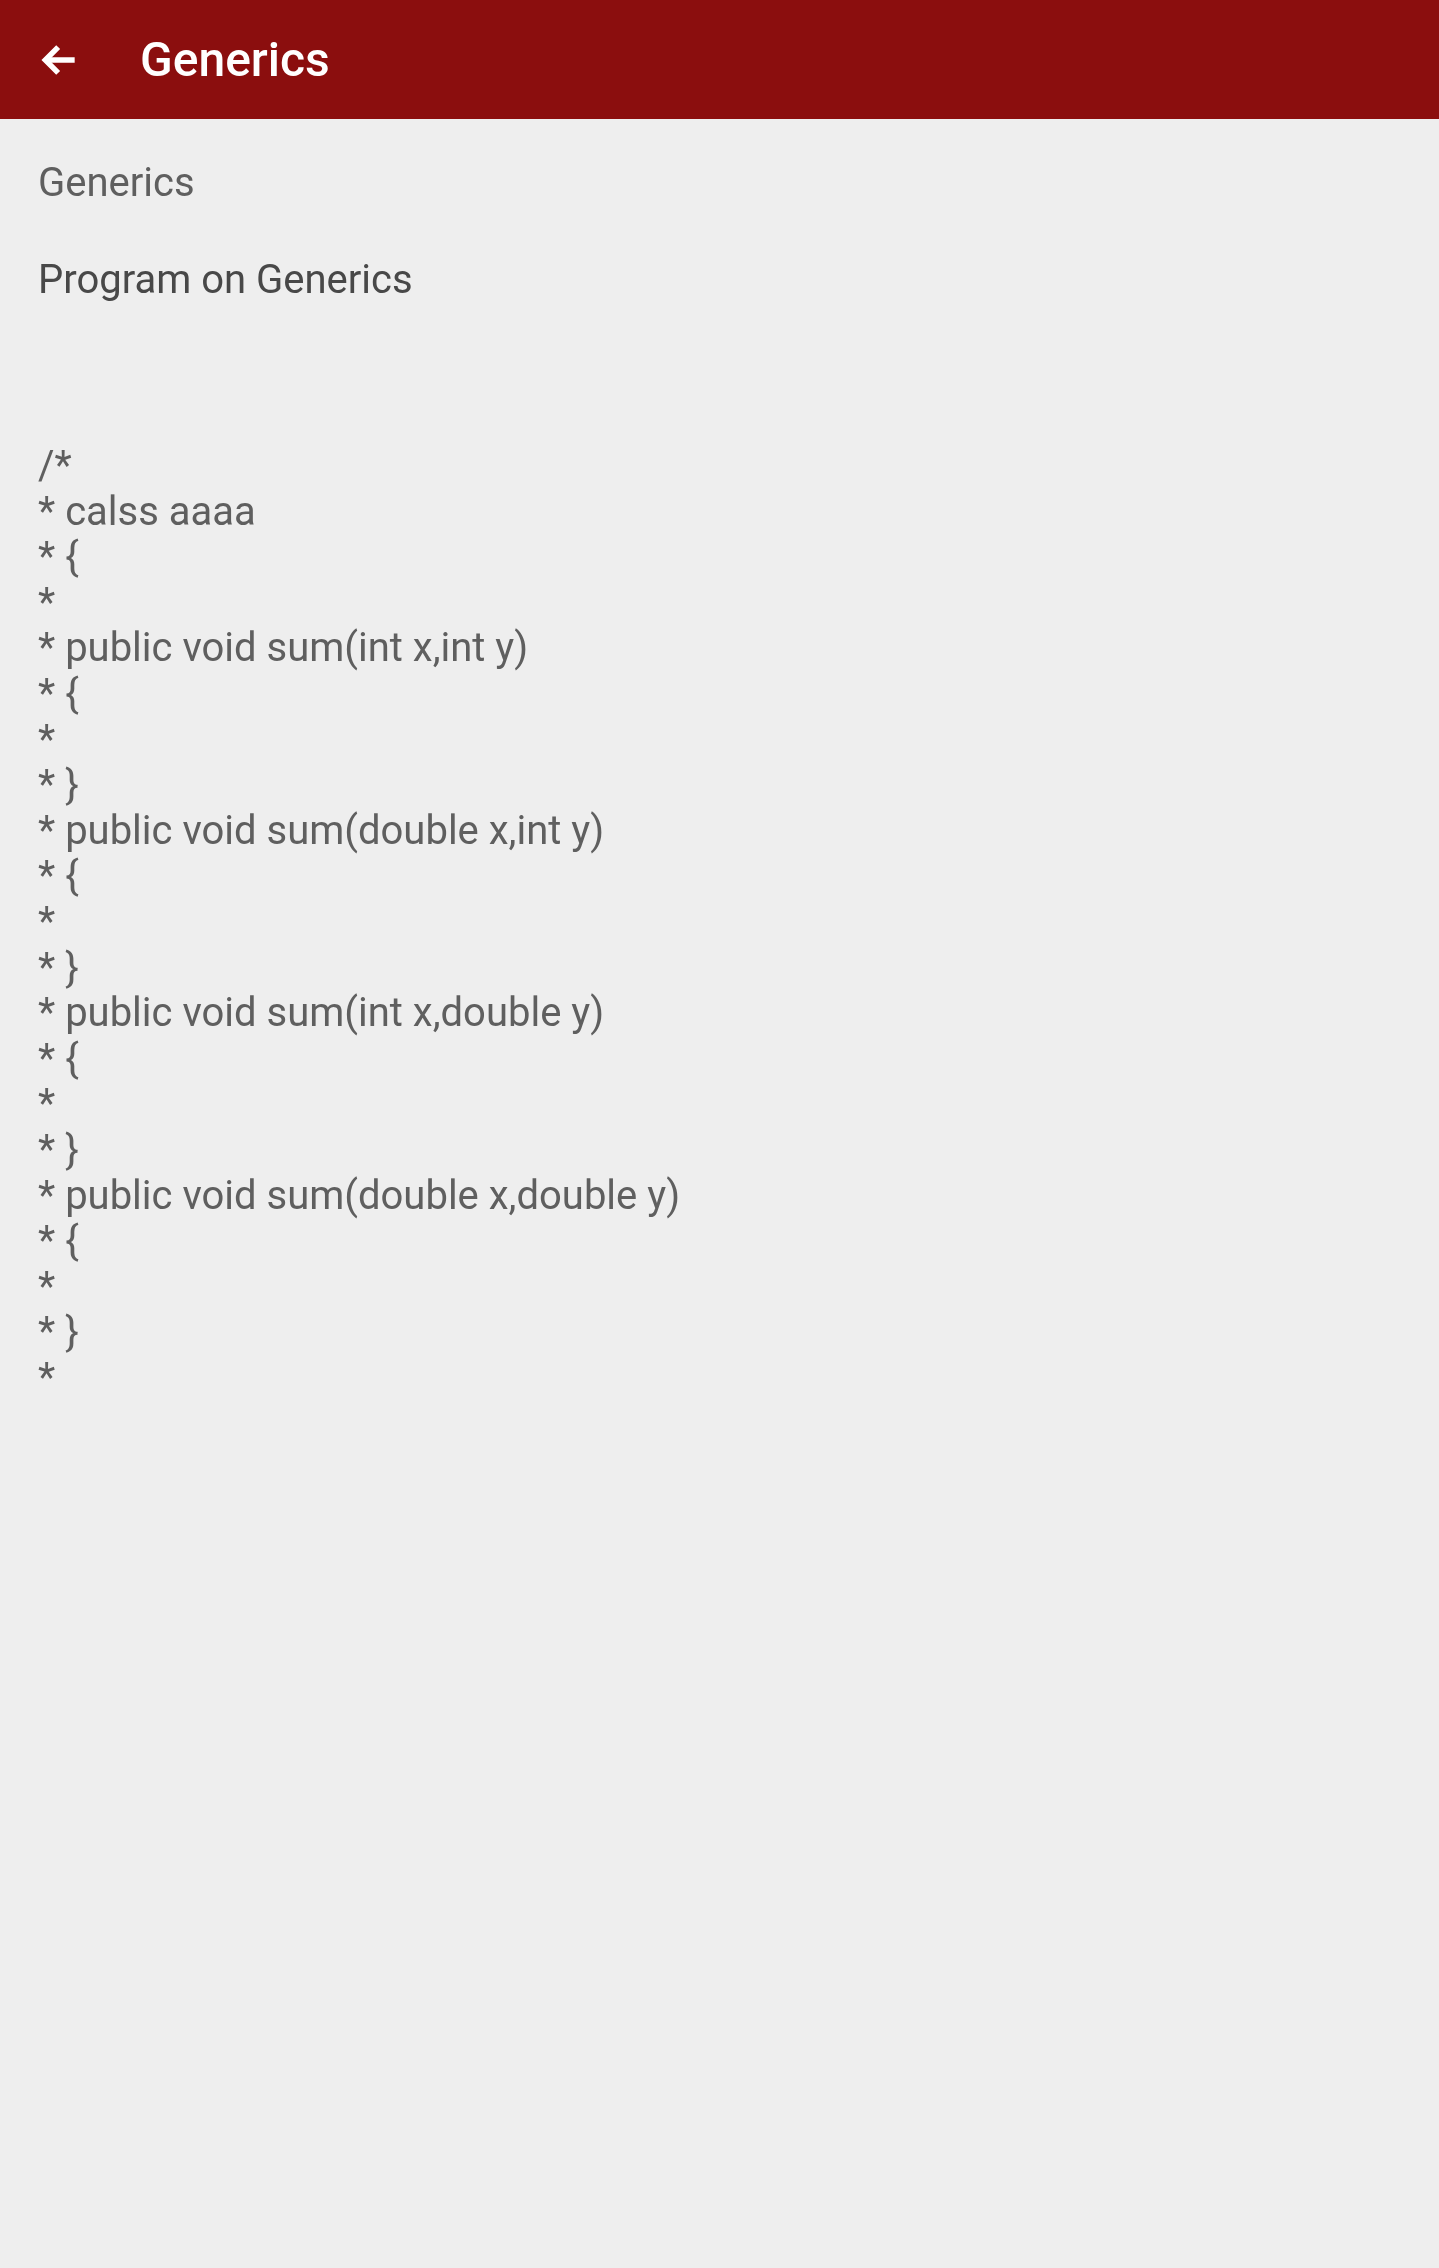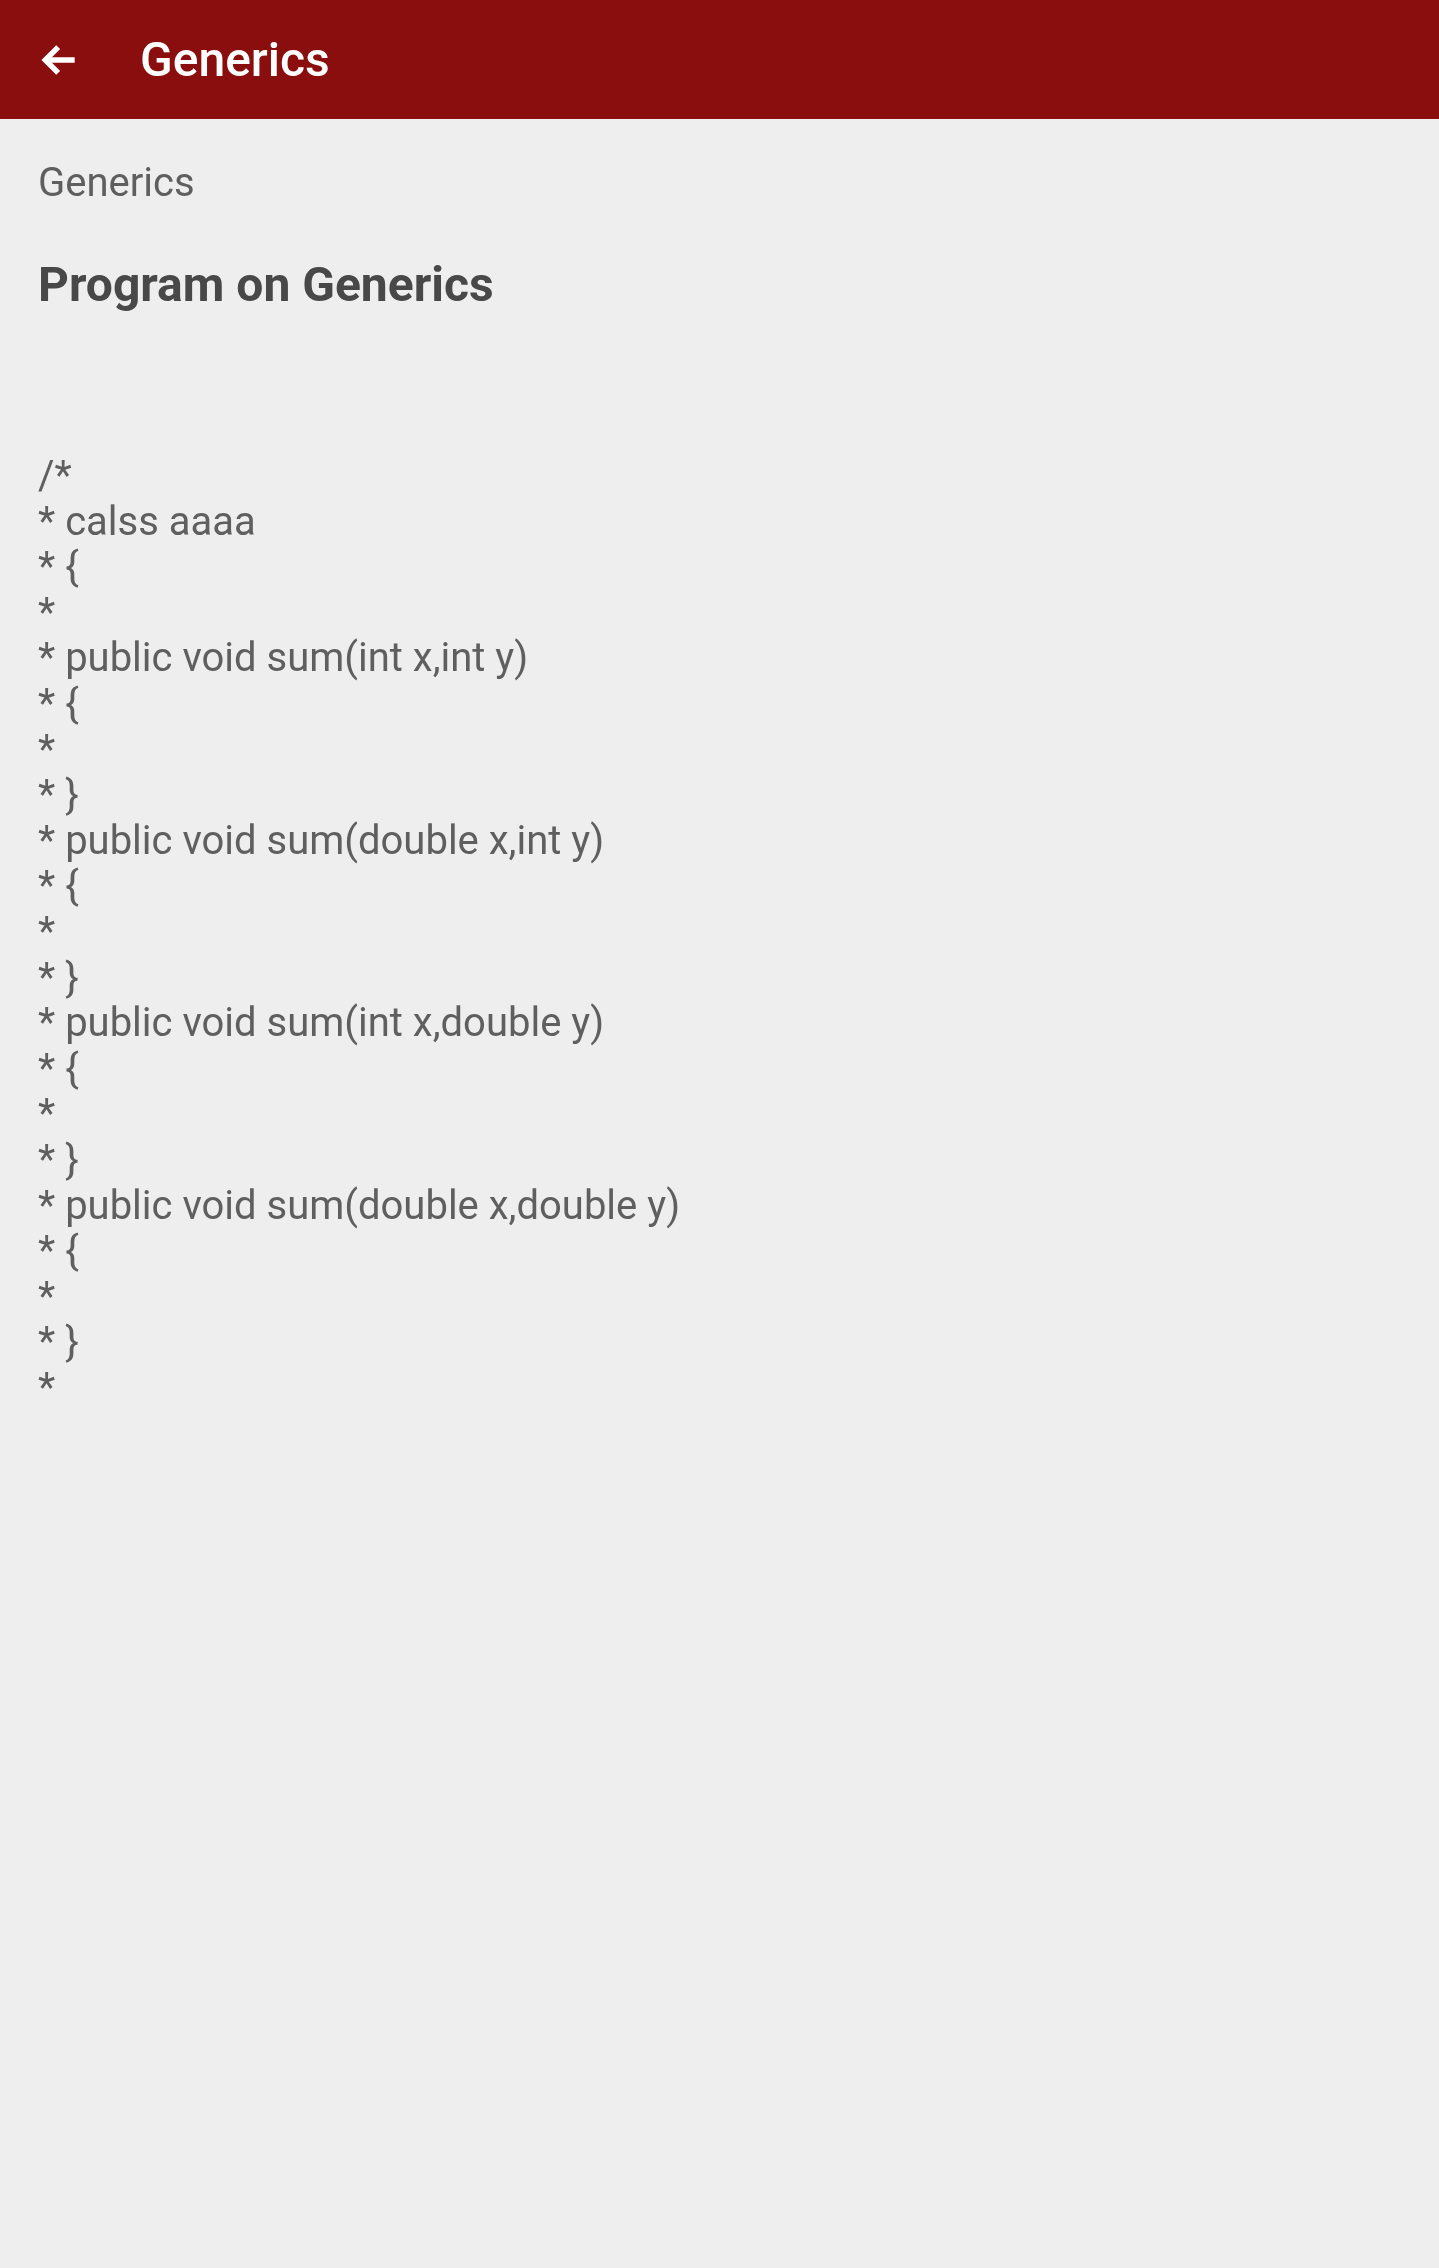--- a/index.html
+++ b/index.html
@@ -46,22 +46,22 @@
       padding: 40px 38px;
     }
     .page-subtitle {
       color: #5f5f5f;
       font-size: 40px;
       font-weight: 400;
       margin-bottom: 50px;
     }
     .section-title {
       color: #484848;
-      font-size: 48px;
-      font-weight: 700;
+      font-size: 40px;
+      font-weight: 400;
       margin-bottom: 140px;
     }
     .code-block {
       color: #5f5f5f;
       font-size: 40px;
       font-weight: 400;
       line-height: 1.14;
       white-space: pre-wrap;
       font-family: Roboto, -apple-system, BlinkMacSystemFont, "Segoe UI", Arial, sans-serif;
     }

